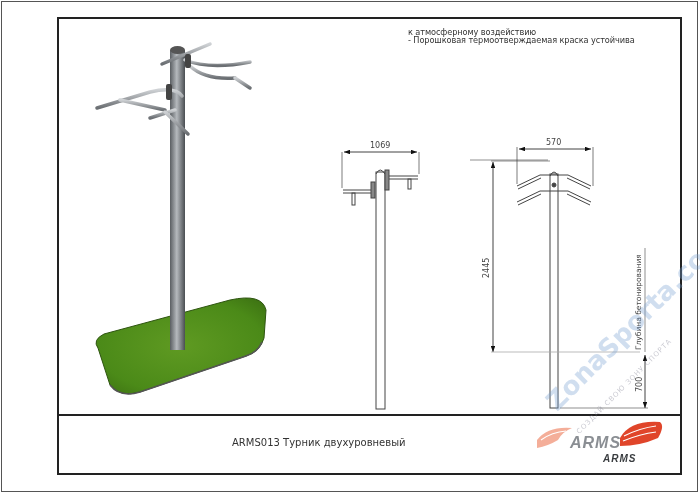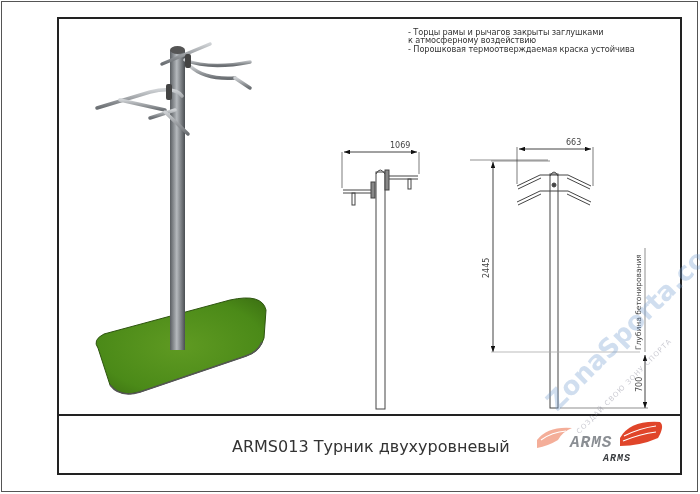--- a/index.html
+++ b/index.html
@@ -2,37 +2,36 @@
 <html><head>
 <meta charset="utf-8">
 <style>
   html, body { margin:0; padding:0; background:#fff; }
   body { width:700px; height:494px; position:relative; overflow:hidden; font-family:"DejaVu Sans", sans-serif; }
   .outer { position:absolute; left:1px; top:1px; width:697px; height:491px; border:1px solid #555; box-sizing:border-box; }
   .inner { position:absolute; left:57px; top:17px; width:625px; height:458px; border:2px solid #222; box-sizing:border-box; }
   .divider { position:absolute; left:57px; top:414px; width:625px; height:2px; background:#222; }
   .specs { position:absolute; left:408px; top:28px; font-size:8.2px; line-height:8.4px; color:#333; letter-spacing:-0.1px; }
   .specs div { white-space:nowrap; }
-  .title { position:absolute; left:232px; top:437px; font-size:16px; color:#333; letter-spacing:0px; }
-  .dimlabel { position:absolute; font-size:8px; color:#444;margin-left:20px; }
+  .title { position:absolute; left:232px; top:437px; font-size:10px; color:#333; letter-spacing:0px; }
+  .dimlabel { position:absolute; font-size:8px; color:#444; }
   .vlabel { position:absolute; font-size:8px; color:#444; transform:rotate(-90deg); transform-origin:left top; white-space:nowrap; }
   svg { position:absolute; left:0; top:0; }
-  .logo-text { position:absolute; font-family:Liberation Mono, monospace; font-style:italic; font-weight:bold; }
+  .logo-text { position:absolute; font-family:Liberation Sans, sans-serif; font-style:italic; font-weight:bold; }
   .watermark { position:absolute; left:540px; top:395px; transform:rotate(-45deg); transform-origin:left top; color:rgba(120,160,210,0.35); font-size:26px; font-weight:bold; white-space:nowrap; }
   .watermark2 { position:absolute; left:575px; top:430px; transform:rotate(-45deg); transform-origin:left top; color:rgba(120,120,140,0.4); font-size:7px; white-space:nowrap; letter-spacing:1px; }
 </style>
 </head>
 <body>
 
 <div class="outer"></div>
 <div class="inner"></div>
 <div class="divider"></div>
 
 <div class="specs">
-  <div>- Торцы рамы и рычагов закрыты заглушками</div>
   <div>к атмосферному воздействию</div>
   <div>- Порошковая термоотверждаемая краска устойчива</div>
 </div>
 
 <svg width="700" height="494">
   <defs>
     <linearGradient id="pole" x1="0" x2="1">
       <stop offset="0" stop-color="#5a5e62"></stop>
       <stop offset="0.45" stop-color="#b5b9bd"></stop>
       <stop offset="1" stop-color="#4a4e52"></stop>
@@ -117,21 +116,21 @@
     <line x1="491" y1="161" x2="550" y2="161" stroke-width="0.6"></line>
     <line x1="491" y1="352" x2="640" y2="352" stroke="#aaa" stroke-width="0.8"></line>
 
     <line x1="645" y1="355" x2="645" y2="408" stroke="#111" stroke-width="0.8" marker-end="url(#arr)" marker-start="url(#arrs)"></line>
     <line x1="645" y1="248" x2="645" y2="352" stroke-width="0.6"></line>
     <line x1="560" y1="408" x2="648" y2="408" stroke-width="0.6"></line>
   </g>
 </svg>
 
 <div class="dimlabel" style="left:370px;top:141px;">1069</div>
-<div class="dimlabel" style="left:546px;top:138px;">663</div>
+<div class="dimlabel" style="left:546px;top:138px;">570</div>
 <div class="vlabel" style="left:482px;top:278px;">2445</div>
 <div class="vlabel" style="left:635px;top:392px;">700</div>
 <div class="vlabel" style="left:634px;top:350px;font-size:7.5px;">Глубина бетонирования</div>
 
 <div class="title">ARMS013 Турник двухуровневый</div>
 
 <svg width="700" height="494" style="pointer-events:none">
   <g fill="#f19a80" opacity="0.8">
     <path d="M537,440 Q548,426 572,428 Q562,432 558,440 Q548,446 537,448 Z"></path>
   </g>

